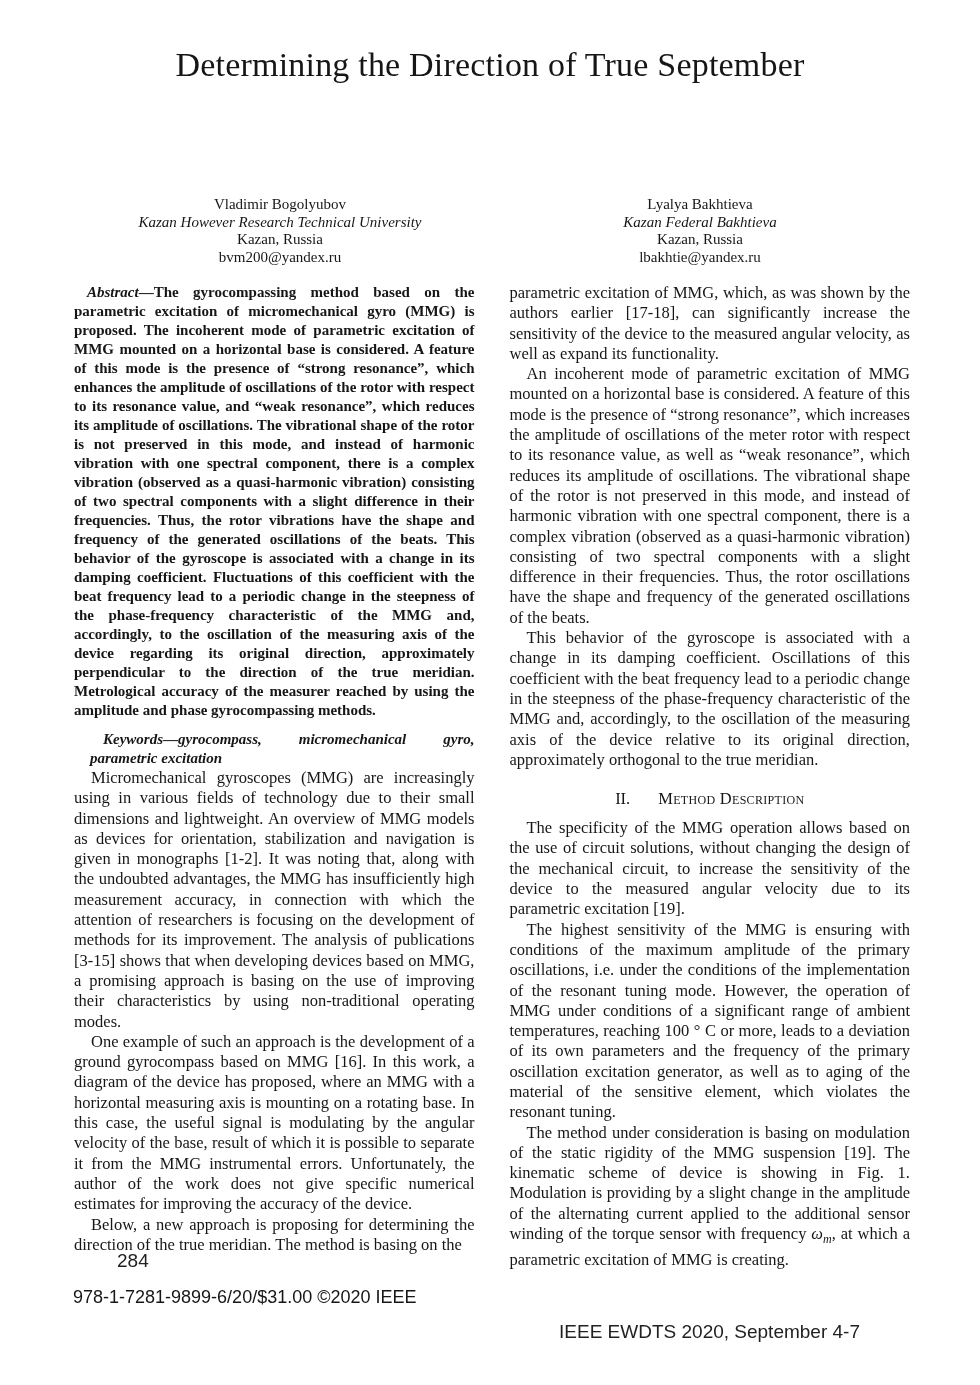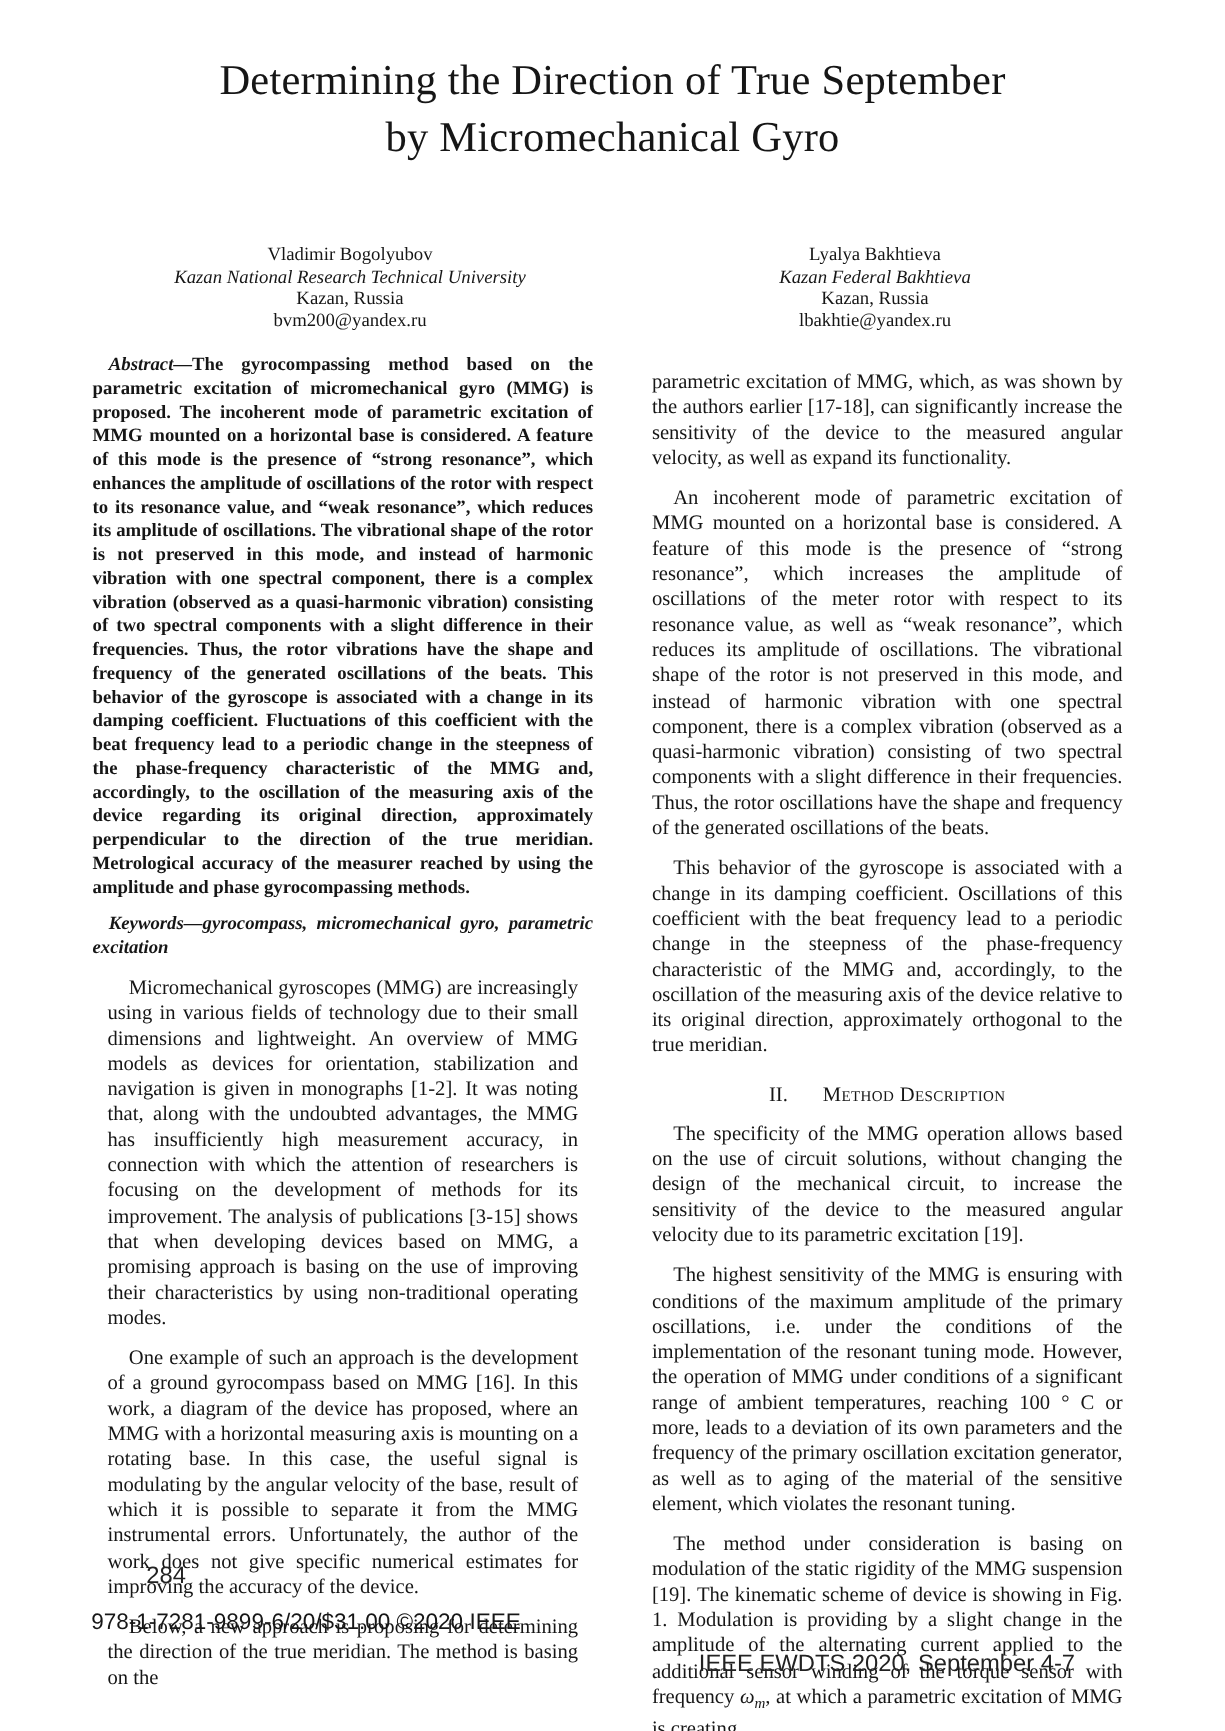--- a/index.html
+++ b/index.html
@@ -41,36 +41,36 @@
 
   .abstract-para {
     margin: 0;
     font-weight: bold;
     font-size: 15px; line-height: 19px;
     text-align: justify; text-indent: 13px;
   }
   .abstract-lead { font-style: italic; }
 
   .keywords-para {
-    margin: 10px 0 0 0;
+    margin: 10px 0 0 16px;
     font-weight: bold; font-style: italic;
     font-size: 15px; line-height: 19px;
     text-align: justify; text-indent: 13px;
   }
 
   .section-heading {
     margin: 19px 0 10px 0;
     text-align: center;
     font-size: 16.5px; line-height: 19px;
   }
   .section-num { margin-right: 28px; }
   .section-title-sc { font-variant: small-caps; letter-spacing: 0.3px; }
 
   .body-para {
-    margin: 12px;
+    margin: 0;
     font-size: 16.5px; line-height: 20.3px;
     text-align: justify; text-indent: 17px;
   }
   .body-para.no-indent { text-indent: 0; }
   .math-sym { font-style: italic; }
   .math-sub { font-style: italic; font-size: 12px; }
 
   
   .copyright-note {
     position: absolute; left: 73px; top: 1289px;
@@ -90,27 +90,26 @@
     color: #222;
   }
 </style>
 </head>
 <body>
 
 <div class="page">
 
   <div class="title-block">
     <div>Determining the Direction of True September</div>
-    <div>by Micromechanical Gyro</div>
   </div>
 
   <div class="authors-row">
     <div class="author-block">
       <div>Vladimir Bogolyubov</div>
-      <div class="author-affiliation">Kazan National Research Technical University</div>
+      <div class="author-affiliation">Kazan However Research Technical University</div>
       <div>Kazan, Russia</div>
       <div>bvm200@yandex.ru</div>
     </div>
     <div class="author-block">
       <div>Lyalya Bakhtieva</div>
       <div class="author-affiliation">Kazan Federal Bakhtieva</div>
       <div>Kazan, Russia</div>
       <div>lbakhtie@yandex.ru</div>
     </div>
   </div>

